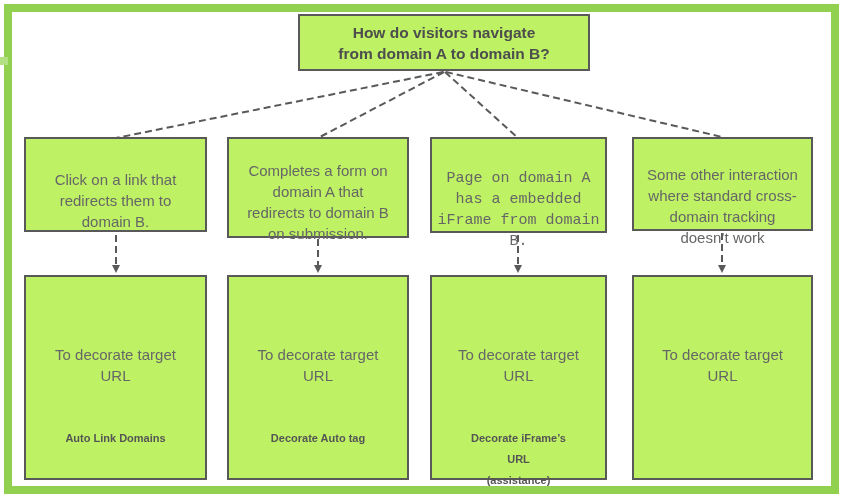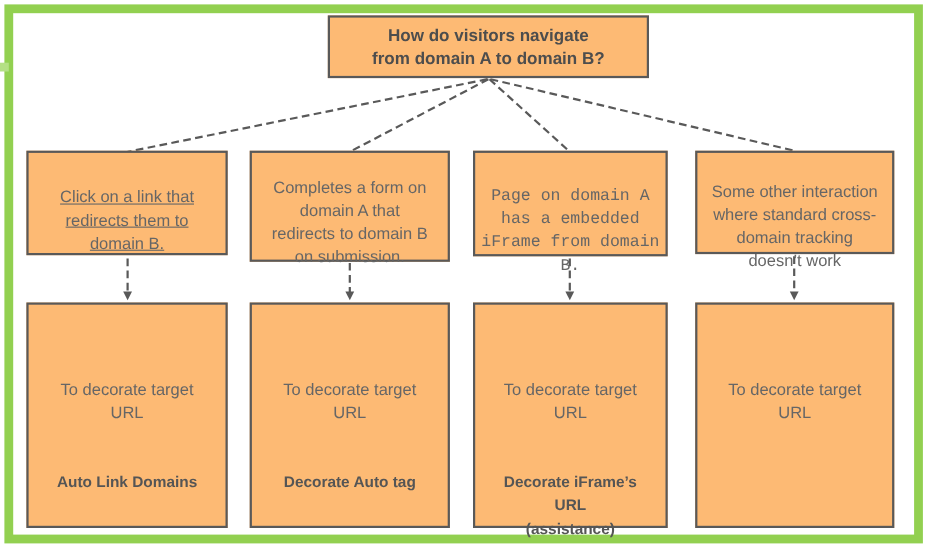--- a/index.html
+++ b/index.html
@@ -11,31 +11,31 @@
     position:absolute; left:4px; top:4px; width:835px; height:490px;
     border:8px solid #92d050; box-sizing:border-box;
   }
   .nub {
     position:absolute; left:0; top:57px; width:8px; height:8px; background:#b4e084;
   }
   .connectors { position:absolute; left:0; top:0; }
   .dash { stroke:#595959; stroke-width:2; fill:none; stroke-dasharray:7 4; }
   .ahead { fill:#595959; }
   .box {
-    position:absolute; border:2px solid #595959; background:#fdba74; box-sizing:border-box;
+    position:absolute; border:2px solid #595959; background:#bef264; box-sizing:border-box;
     text-align:center; color:#666666; font-size:15px; line-height:21px; white-space:pre-line;
   }
   .title-box {
     left:298px; top:14px; width:292px; height:57px;
     display:flex; align-items:center; justify-content:center;
     font-weight:bold; font-size:15.5px; color:#4d4d4d;
   }
   .cond { top:137px; }
   .act  { top:275px; height:205px; padding-top:46px; }
-  .act-label { font-weight:bold; color:#555555; margin-top:21px; font-size:14px; }
+  .act-label { font-weight:bold; color:#555555; margin-top:21px; font-size:11px; }
 </style>
 </head>
 <body>
 
 <div class="canvas">
 
   <div class="frame" style="border-color: rgb(146, 208, 80);"></div>
   <div class="nub" style="background-color: rgb(180, 224, 132);"></div>
 
   <svg class="connectors" width="841" height="498" viewBox="0 0 841 498">
@@ -53,21 +53,21 @@
     <polygon class="ahead" points="514,265 522,265 518,273"></polygon>
     <path class="dash" d="M722,233 L722,266"></path>
     <polygon class="ahead" points="718,265 726,265 722,273"></polygon>
   </svg>
 
   <div class="box title-box">
     <span>How do visitors navigate
 from domain A to domain B?</span>
   </div>
 
-  <div class="box cond" style="left:24px; width:183px; height:95px; padding-top:9px;text-decoration:underline;">
+  <div class="box cond" style="left:24px; width:183px; height:95px; padding-top:9px;">
     <span>Click on a link that
 redirects them to
 domain B.</span>
   </div>
   <div class="box cond" style="left:227px; width:182px; height:101px; padding-top:0;">
     <span>Completes a form on
 domain A that
 redirects to domain B
 on submission.</span>
   </div>

